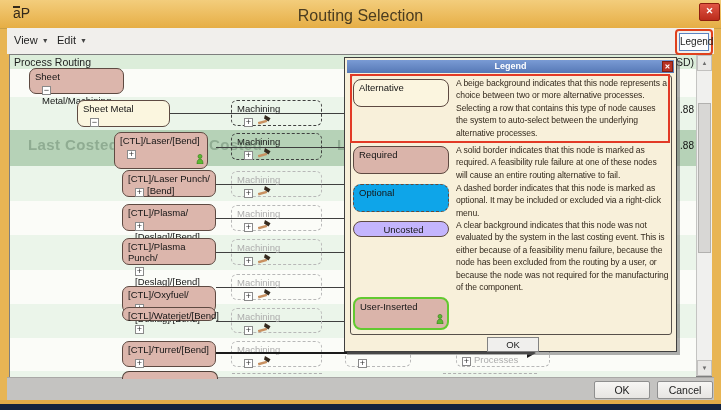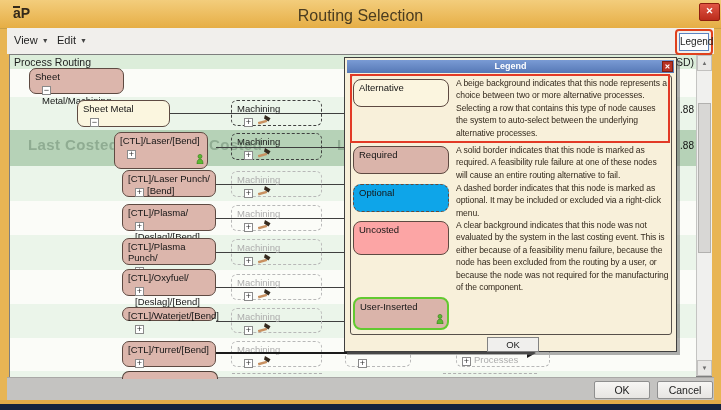--- a/index.html
+++ b/index.html
@@ -2,21 +2,21 @@
 <html><head>
 <meta charset="utf-8">
 <style>
   html,body{margin:0;padding:0;}
   body{font-family:"Liberation Sans",sans-serif;background:#888;}
   #screen{position:relative;width:721px;height:410px;background:#e8b554;overflow:hidden;
           outline:1px solid #a5812f;}
   
   .titlebar{position:absolute;left:0;top:0;width:721px;height:28px;
             background:linear-gradient(#f3cd7c,#e6ae45);border-bottom:1px solid #caa045;}
-  .logo{position:absolute;left:13px;top:5px;font-size:14px;font-weight:bold;color:#33281a;}
+  .logo{position:absolute;left:13px;top:5px;font-size:14px;font-weight:normal;color:#33281a;}
   .logo:before{content:"";position:absolute;left:0px;top:1px;width:7px;height:2px;background:#33281a;}
   .win-title{position:absolute;left:0;top:7px;width:721px;text-align:center;
              font-size:16px;color:#4a3c20;}
   .win-close{position:absolute;left:699px;top:3px;width:19px;height:16px;border-radius:2px;
              background:linear-gradient(#e05545,#bb2c1c);border:1px solid #8f1d10;
              color:#fff;font-size:9px;font-weight:bold;text-align:center;line-height:15px;cursor:default;}
   .toolbar{position:absolute;left:7px;top:28px;width:707px;height:26px;background:#f1efec;}
   .menu{position:absolute;top:6px;font-size:11px;color:#222;}
   .menu .arr{font-size:7px;color:#444;margin-left:4px;vertical-align:1px;}
   .legend-ring{position:absolute;left:675px;top:29px;width:34px;height:22px;
@@ -79,21 +79,21 @@
           box-sizing:border-box;color:#fff;font-size:7px;font-weight:bold;text-align:center;line-height:9px;}
   .lpanel{position:absolute;left:5px;top:17px;width:322px;height:260px;border:1px solid #57504a;
           border-radius:3px;box-sizing:border-box;}
   .redbox{position:absolute;left:5px;top:16px;width:320px;height:69px;border:2px solid #e23a26;
           box-sizing:border-box;z-index:3;}
   .lnode{position:absolute;left:8px;width:96px;box-sizing:border-box;border-radius:8px;
          border:1.4px solid #5e4a42;font-size:9.5px;color:#151515;padding:2px 0 0 5px;z-index:2;}
   .ln-alt{top:21px;height:28px;background:#fbf5df;}
   .ln-req{top:88px;height:28px;background:#dab4aa;}
   .ln-opt{top:126px;height:28px;background:#0ea5e9;border-style:dashed;border-width:1.5px;}
-  .ln-unc{top:163px;height:34px;background:#fca5a5;}
+  .ln-unc{top:163px;height:16px;background:#c4b5fd;text-align:center;}
   .ln-usr{top:239px;height:33px;background:#dab4aa;border:2px solid #62c930;}
   .ltext{position:absolute;left:111px;width:213px;font-size:8.6px;line-height:12.4px;color:#33291d;
          letter-spacing:-0.1px;z-index:2;}
   .lt1{top:19px;} .lt2{top:86px;} .lt3{top:124px;} .lt4{top:161px;} .lt5{top:237px;}
   .lok{position:absolute;left:142px;top:279px;width:52px;height:15px;background:#f0efed;
        border:1px solid #828282;box-sizing:border-box;font-size:9.5px;color:#222;text-align:center;line-height:13px;}
   
   .footer{position:absolute;left:7px;top:377px;width:707px;height:23px;background:#c4c3c1;
           border-top:1px solid #a9a8a6;box-sizing:border-box;}
   .fbtn{position:absolute;top:3px;width:56px;height:18px;background:linear-gradient(#f7f6f4,#e7e5e2);
@@ -193,21 +193,21 @@
     <div class="nline2"><span class="exp">+</span><span>[Bend]</span></div>
   </div>
   <div class="node pink" style="left:122px;top:204px;width:94px;height:27px;">
     <div>[CTL]/Plasma/</div>
     <div class="nline2"><span class="exp">+</span><span>[Deslag]/[Bend]</span></div>
   </div>
   <div class="node pink" style="left:122px;top:238px;width:94px;height:27px;">
     <div>[CTL]/Plasma Punch/</div>
     <div class="nline2"><span class="exp">+</span><span>[Deslag]/[Bend]</span></div>
   </div>
-  <div class="node pink" style="left:122px;top:269px;width:94px;height:27px;">
+  <div class="node pink" style="left:122px;top:286px;width:94px;height:27px;">
     <div>[CTL]/Oxyfuel/</div>
     <div class="nline2"><span class="exp">+</span><span>[Deslag]/[Bend]</span></div>
   </div>
   <div class="node pink" style="left:122px;top:307px;width:94px;height:14px;">
     <div>[CTL]/Waterjet/[Bend]</div>
     <div class="nline2"><span class="exp">+</span><span></span></div>
   </div>
   <div class="node pink" style="left:122px;top:341px;width:94px;height:26px;">
     <div>[CTL]/Turret/[Bend]</div>
     <div class="nline2"><span class="exp">+</span><span></span></div>

